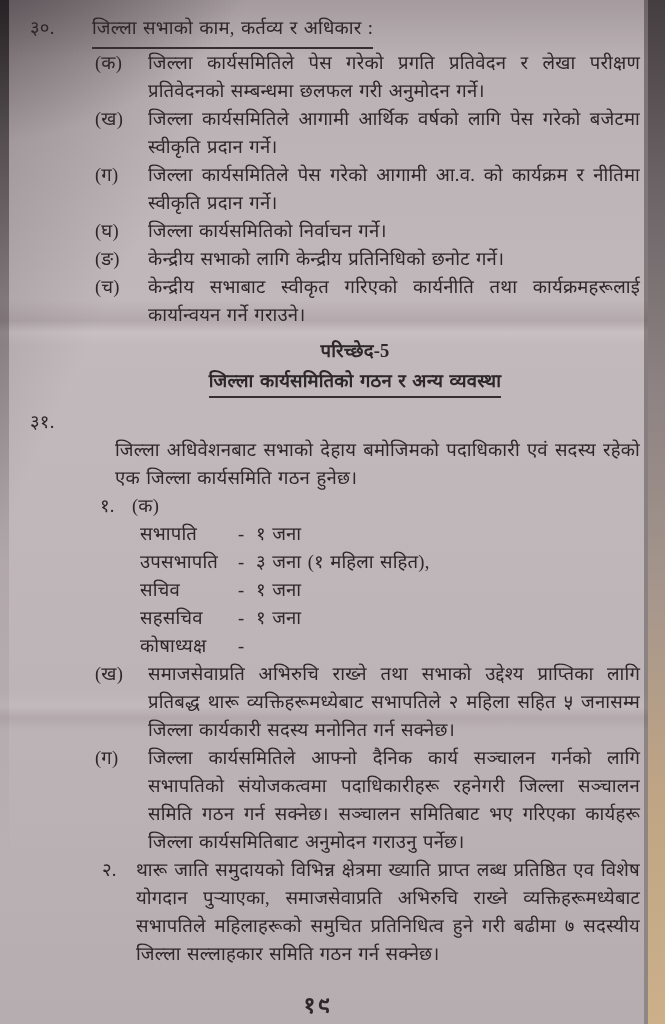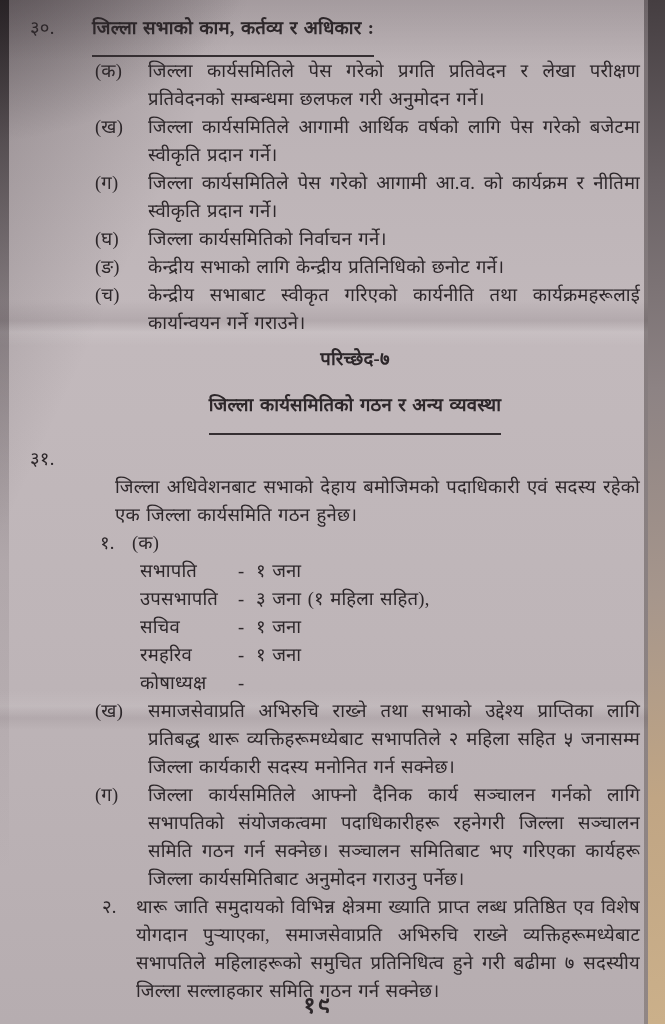--- a/index.html
+++ b/index.html
@@ -33,27 +33,27 @@
     content:"";position:absolute;left:-4px;top:0;bottom:0;width:4px;
     background:linear-gradient(180deg, rgba(40,33,36,.45), rgba(74,62,52,.35));
   }
   .content{
     position:absolute;left:30px;top:14px;width:610px;
     font-size:18.5px;line-height:28px;color:#2d272a;
     letter-spacing:.2px;word-spacing:1.5px;
   }
   .row{display:flex;align-items:flex-start;}
   .num{flex:0 0 62px;font-weight:400;}
-  .head{font-weight:700;border-bottom:2px solid #352f32;padding-bottom:13px;}
+  .head{font-weight:400;border-bottom:2px solid #352f32;padding-bottom:5px;}
   .clauses{margin-left:65px;}
   .clause>.label{flex:0 0 53px;}
   .clause>.text{flex:1 1 auto;text-align:justify;text-align-last:left;}
   .chapter{text-align:center;margin:8px 0 10px 40px;}
   .ch-title{font-weight:700;}
-  .ch-sub{display:inline-block;font-weight:700;border-bottom:2px solid #352f32;padding-bottom:14px;margin-top:18px;}
+  .ch-sub{display:inline-block;font-weight:700;border-bottom:2px solid #352f32;padding-bottom:1px;margin-top:2px;}
   .sec31-head{margin-top:2px;}
   .intro{margin-left:85px;text-align:justify;text-align-last:left;}
   .sub1{margin-left:70px;}
   .sub1 .subnum{flex:0 0 32px;}
   .sub1 .sublabel{flex:0 0 36px;}
   .sub1 .text{flex:1 1 auto;}
   .officers{margin-left:110px;}
   .officer{display:flex;align-items:flex-start;}
   .officer .post{flex:0 0 98px;}
   .officer .sep{flex:0 0 18px;}
@@ -101,21 +101,21 @@
         <span class="label">(ङ)</span>
         <span class="text">केन्द्रीय सभाको लागि केन्द्रीय प्रतिनिधिको छनोट गर्ने।</span>
       </div>
       <div class="row clause">
         <span class="label">(च)</span>
         <span class="text">केन्द्रीय सभाबाट स्वीकृत गरिएको कार्यनीति तथा कार्यक्रमहरूलाई कार्यान्वयन गर्ने गराउने।</span>
       </div>
     </div>
 
     <div class="chapter">
-      <div class="ch-title">परिच्छेद-७</div>
+      <div class="ch-title">परिच्छेद-5</div>
       <span class="ch-sub">जिल्ला कार्यसमितिको गठन र अन्य व्यवस्था</span>
     </div>
 
     <div class="row sec31-head">
       <span class="num">३१.</span>
     </div>
 
     <div class="intro">जिल्ला अधिवेशनबाट सभाको देहाय बमोजिमको पदाधिकारी एवं सदस्य रहेको एक जिल्ला कार्यसमिति गठन हुनेछ।</div>
 
     <div class="row sub1">
@@ -133,21 +133,21 @@
         <span class="post">उपसभापति</span>
         <span class="sep">-</span>
         <span class="count">३ जना (१ महिला सहित),</span>
       </div>
       <div class="officer">
         <span class="post">सचिव</span>
         <span class="sep">-</span>
         <span class="count">१ जना</span>
       </div>
       <div class="officer">
-        <span class="post">रमहरिव</span>
+        <span class="post">सहसचिव</span>
         <span class="sep">-</span>
         <span class="count">१ जना</span>
       </div>
       <div class="officer">
         <span class="post">कोषाध्यक्ष</span>
         <span class="sep">-</span>
       </div>
     </div>
 
     <div class="clauses">

